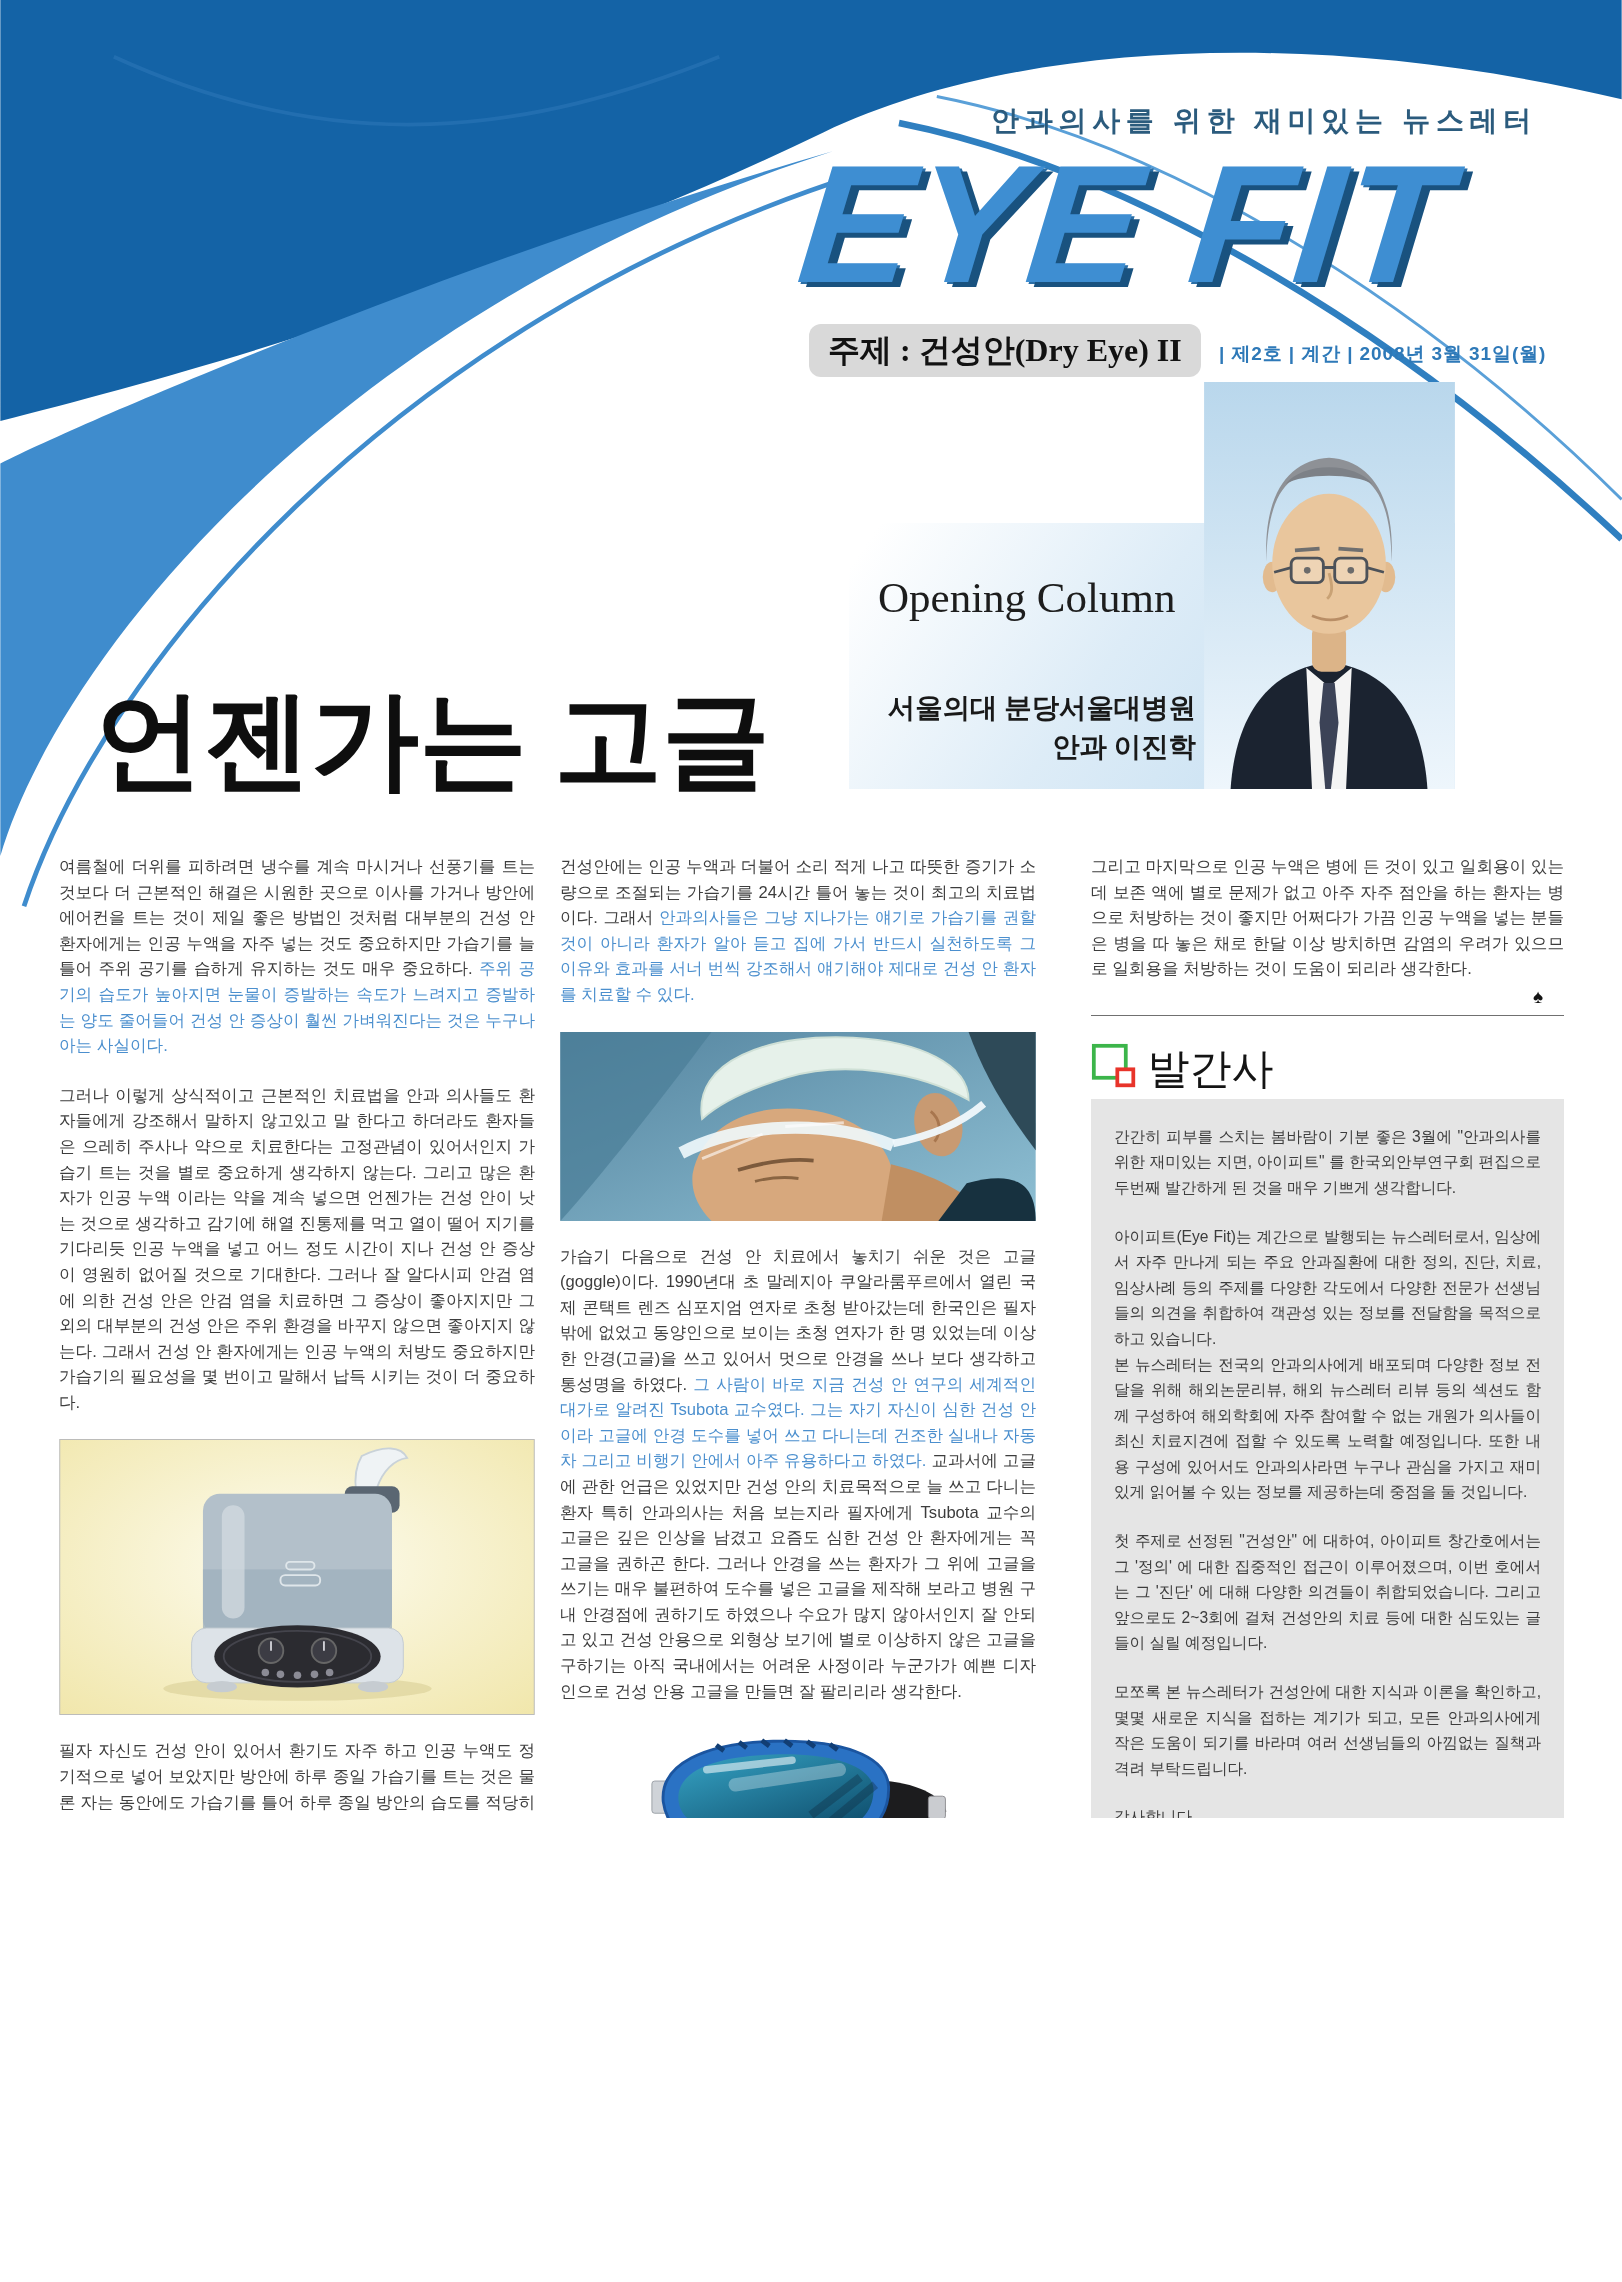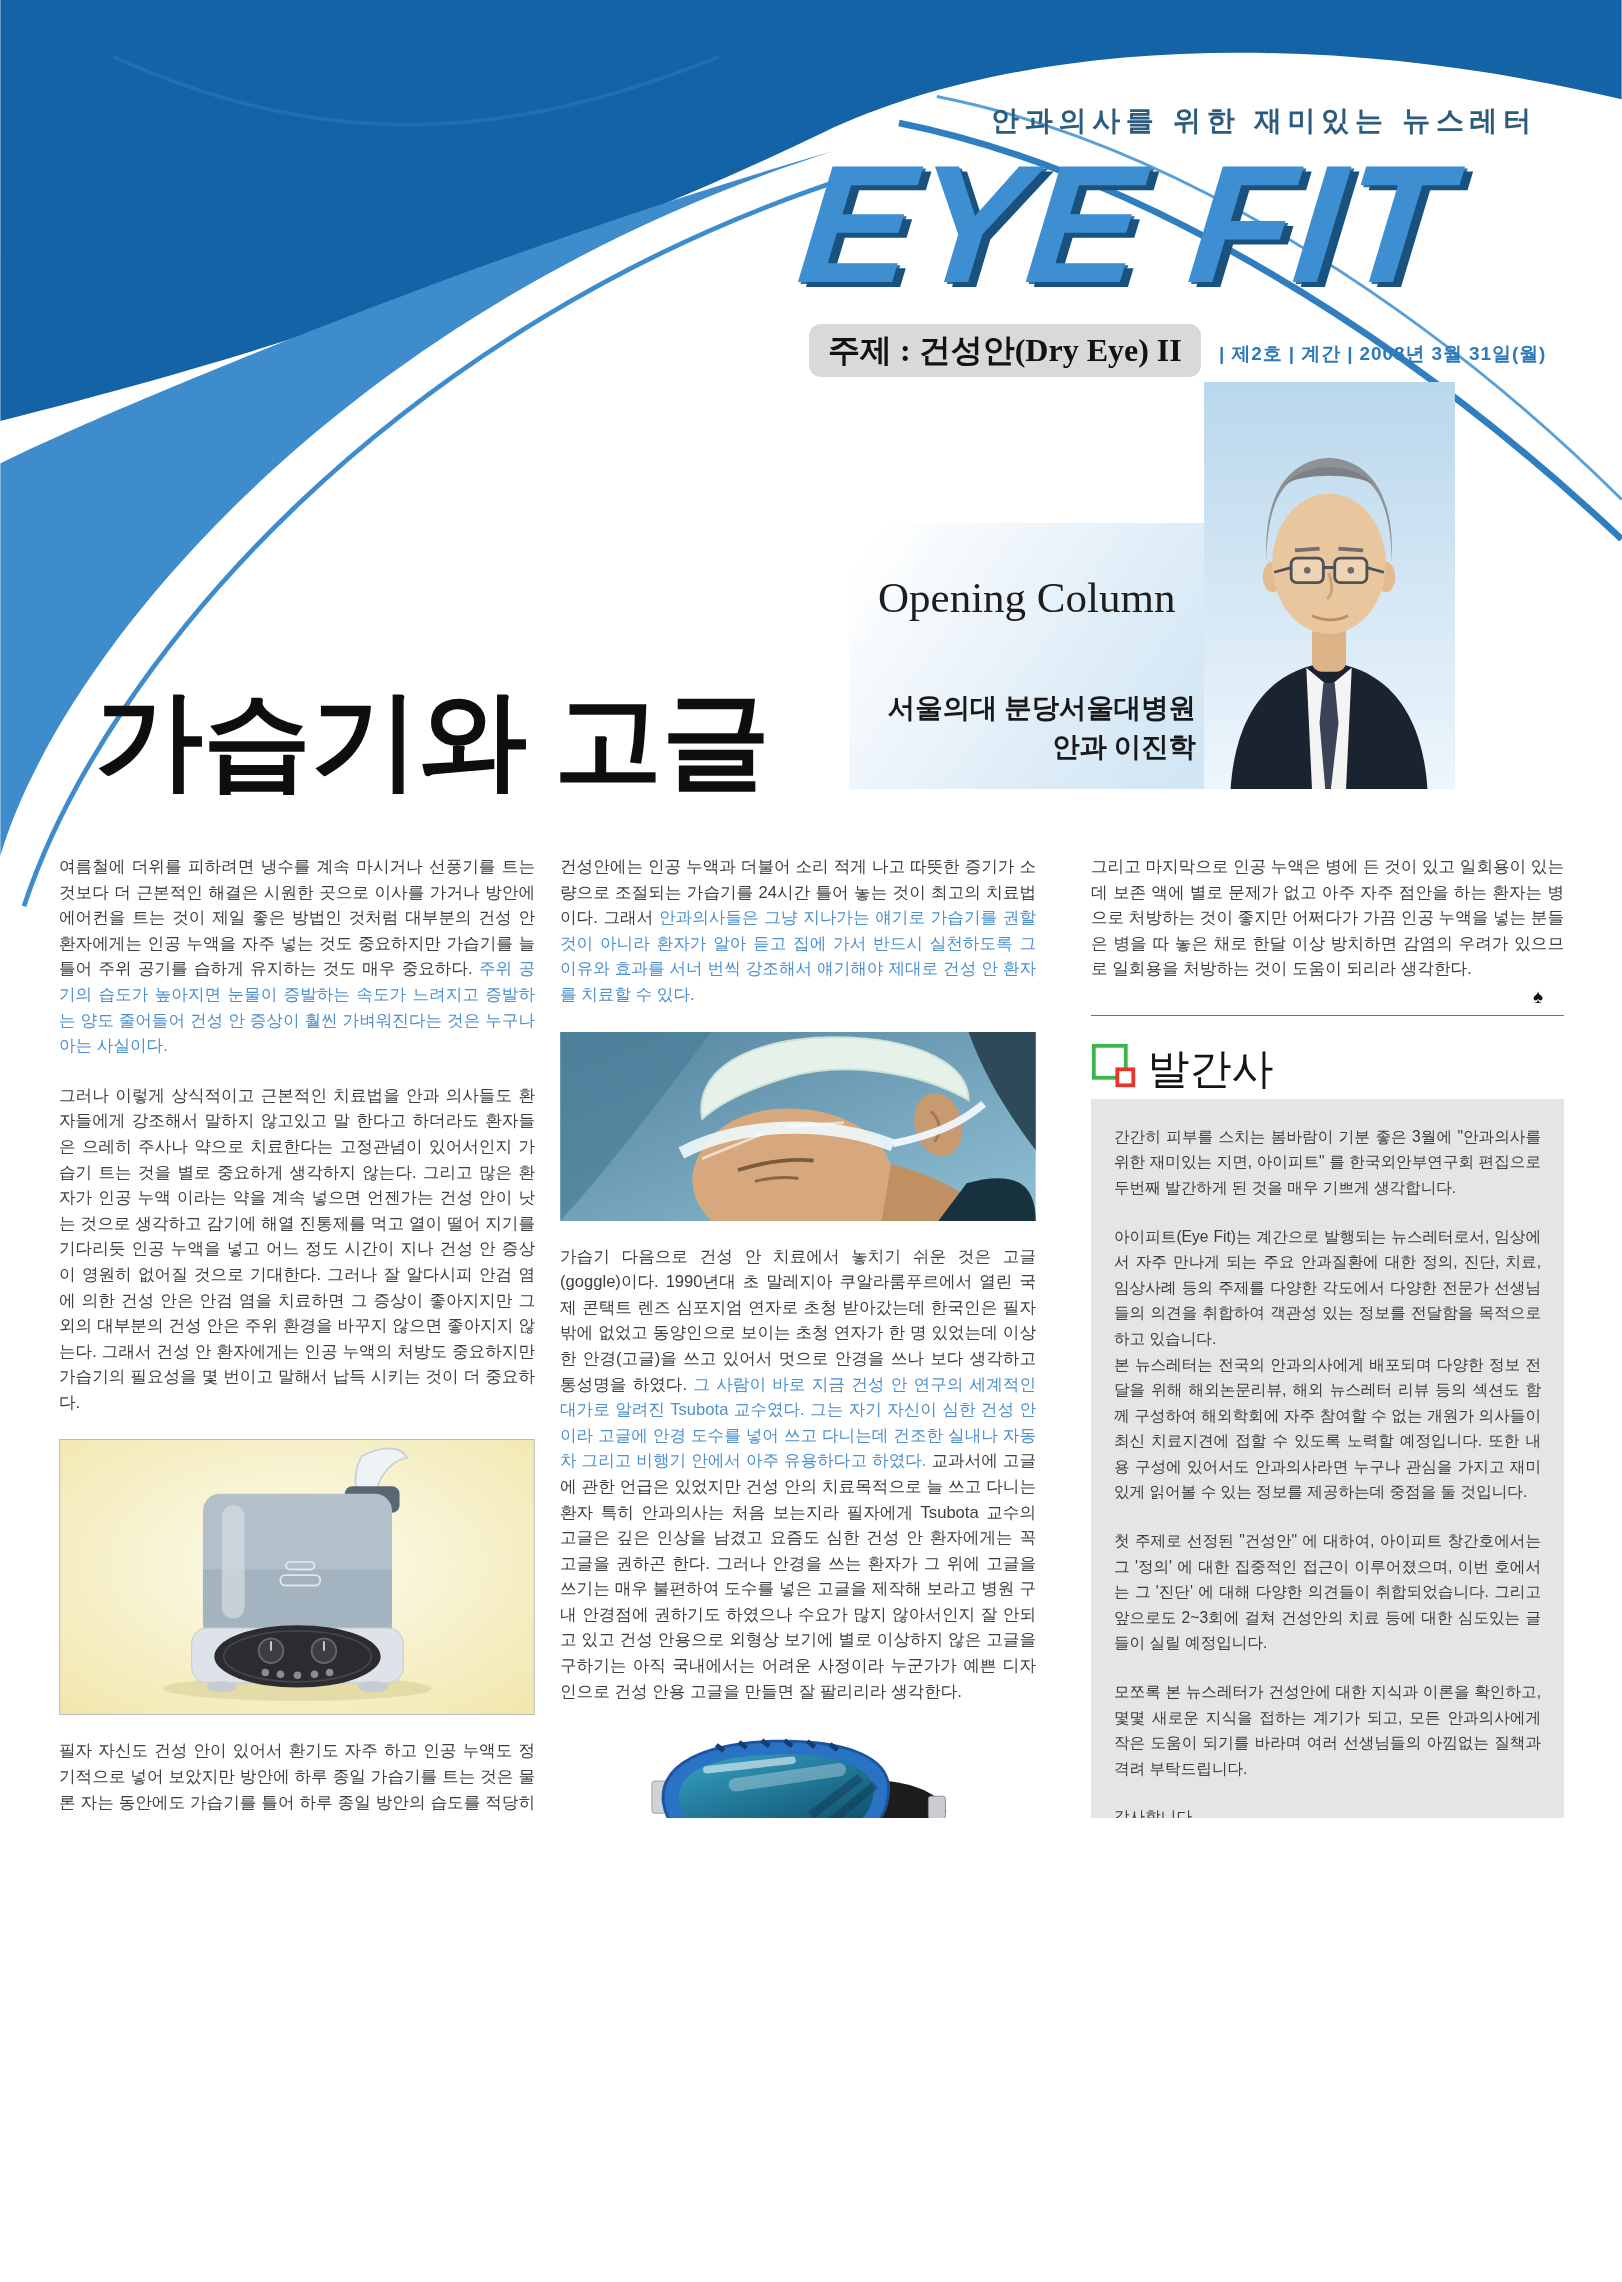--- a/index.html
+++ b/index.html
@@ -112,21 +112,21 @@
     <circle cx="109" cy="199" r="3.5" fill="#3a3a3a"></circle>
     <circle cx="155" cy="199" r="3.5" fill="#3a3a3a"></circle>
     <rect x="92" y="186" width="34" height="26" rx="6" fill="rgba(255,255,255,0.25)" stroke="#4d5259" stroke-width="3"></rect>
     <rect x="138" y="186" width="34" height="26" rx="6" fill="rgba(255,255,255,0.25)" stroke="#4d5259" stroke-width="3"></rect>
     <path d="M126,196 L138,196 M92,196 L74,201 M172,196 L190,201" stroke="#4d5259" stroke-width="3" fill="none"></path>
     <path d="M96,178 L122,176 M142,176 L168,178" stroke="#6f6f6f" stroke-width="4"></path>
     <path d="M132,202 C136,216 136,224 130,229" stroke="#c9a275" stroke-width="3" fill="none"></path>
     <path d="M114,247 C128,253 140,253 152,247" stroke="#b98e66" stroke-width="3" fill="none"></path>
   </svg>
 
-  <h1 class="abs main-title">가습기와 고글</h1>
+  <h1 class="abs main-title">언젠가는 고글</h1>
 
   <div class="abs col col1">
     <p><span>여름철에 더위를 피하려면 냉수를 계속 마시거나 선풍기를 트는 것보다 더 근본적인 해결은 시원한 곳으로 이사를 가거나 방안에 에어컨을 트는 것이 제일 좋은 방법인 것처럼 대부분의 건성 안 환자에게는 인공 누액을 자주 넣는 것도 중요하지만 가습기를 늘 틀어 주위 공기를 습하게 유지하는 것도 매우 중요하다. </span><span class="blue">주위 공기의 습도가 높아지면 눈물이 증발하는 속도가 느려지고 증발하는 양도 줄어들어 건성 안 증상이 훨씬 가벼워진다는 것은 누구나 아는 사실이다.</span></p>
     <p>그러나 이렇게 상식적이고 근본적인 치료법을 안과 의사들도 환자들에게 강조해서 말하지 않고있고 말 한다고 하더라도 환자들은 으레히 주사나 약으로 치료한다는 고정관념이 있어서인지 가습기 트는 것을 별로 중요하게 생각하지 않는다. 그리고 많은 환자가 인공 누액 이라는 약을 계속 넣으면 언젠가는 건성 안이 낫는 것으로 생각하고 감기에 해열 진통제를 먹고 열이 떨어 지기를 기다리듯 인공 누액을 넣고 어느 정도 시간이 지나 건성 안 증상이 영원히 없어질 것으로 기대한다. 그러나 잘 알다시피 안검 염에 의한 건성 안은 안검 염을 치료하면 그 증상이 좋아지지만 그 외의 대부분의 건성 안은 주위 환경을 바꾸지 않으면 좋아지지 않는다. 그래서 건성 안 환자에게는 인공 누액의 처방도 중요하지만 가습기의 필요성을 몇 번이고 말해서 납득 시키는 것이 더 중요하다.</p>
     <figure class="fig-humidifier">
       <svg width="476" height="276" viewBox="0 0 503 292">
         <defs>
           <radialGradient id="hg" cx="0.5" cy="0.45" r="0.8">
             <stop offset="0" stop-color="#fdfcf0"></stop>
               <stop offset="1" stop-color="#f0e5a6"></stop>

